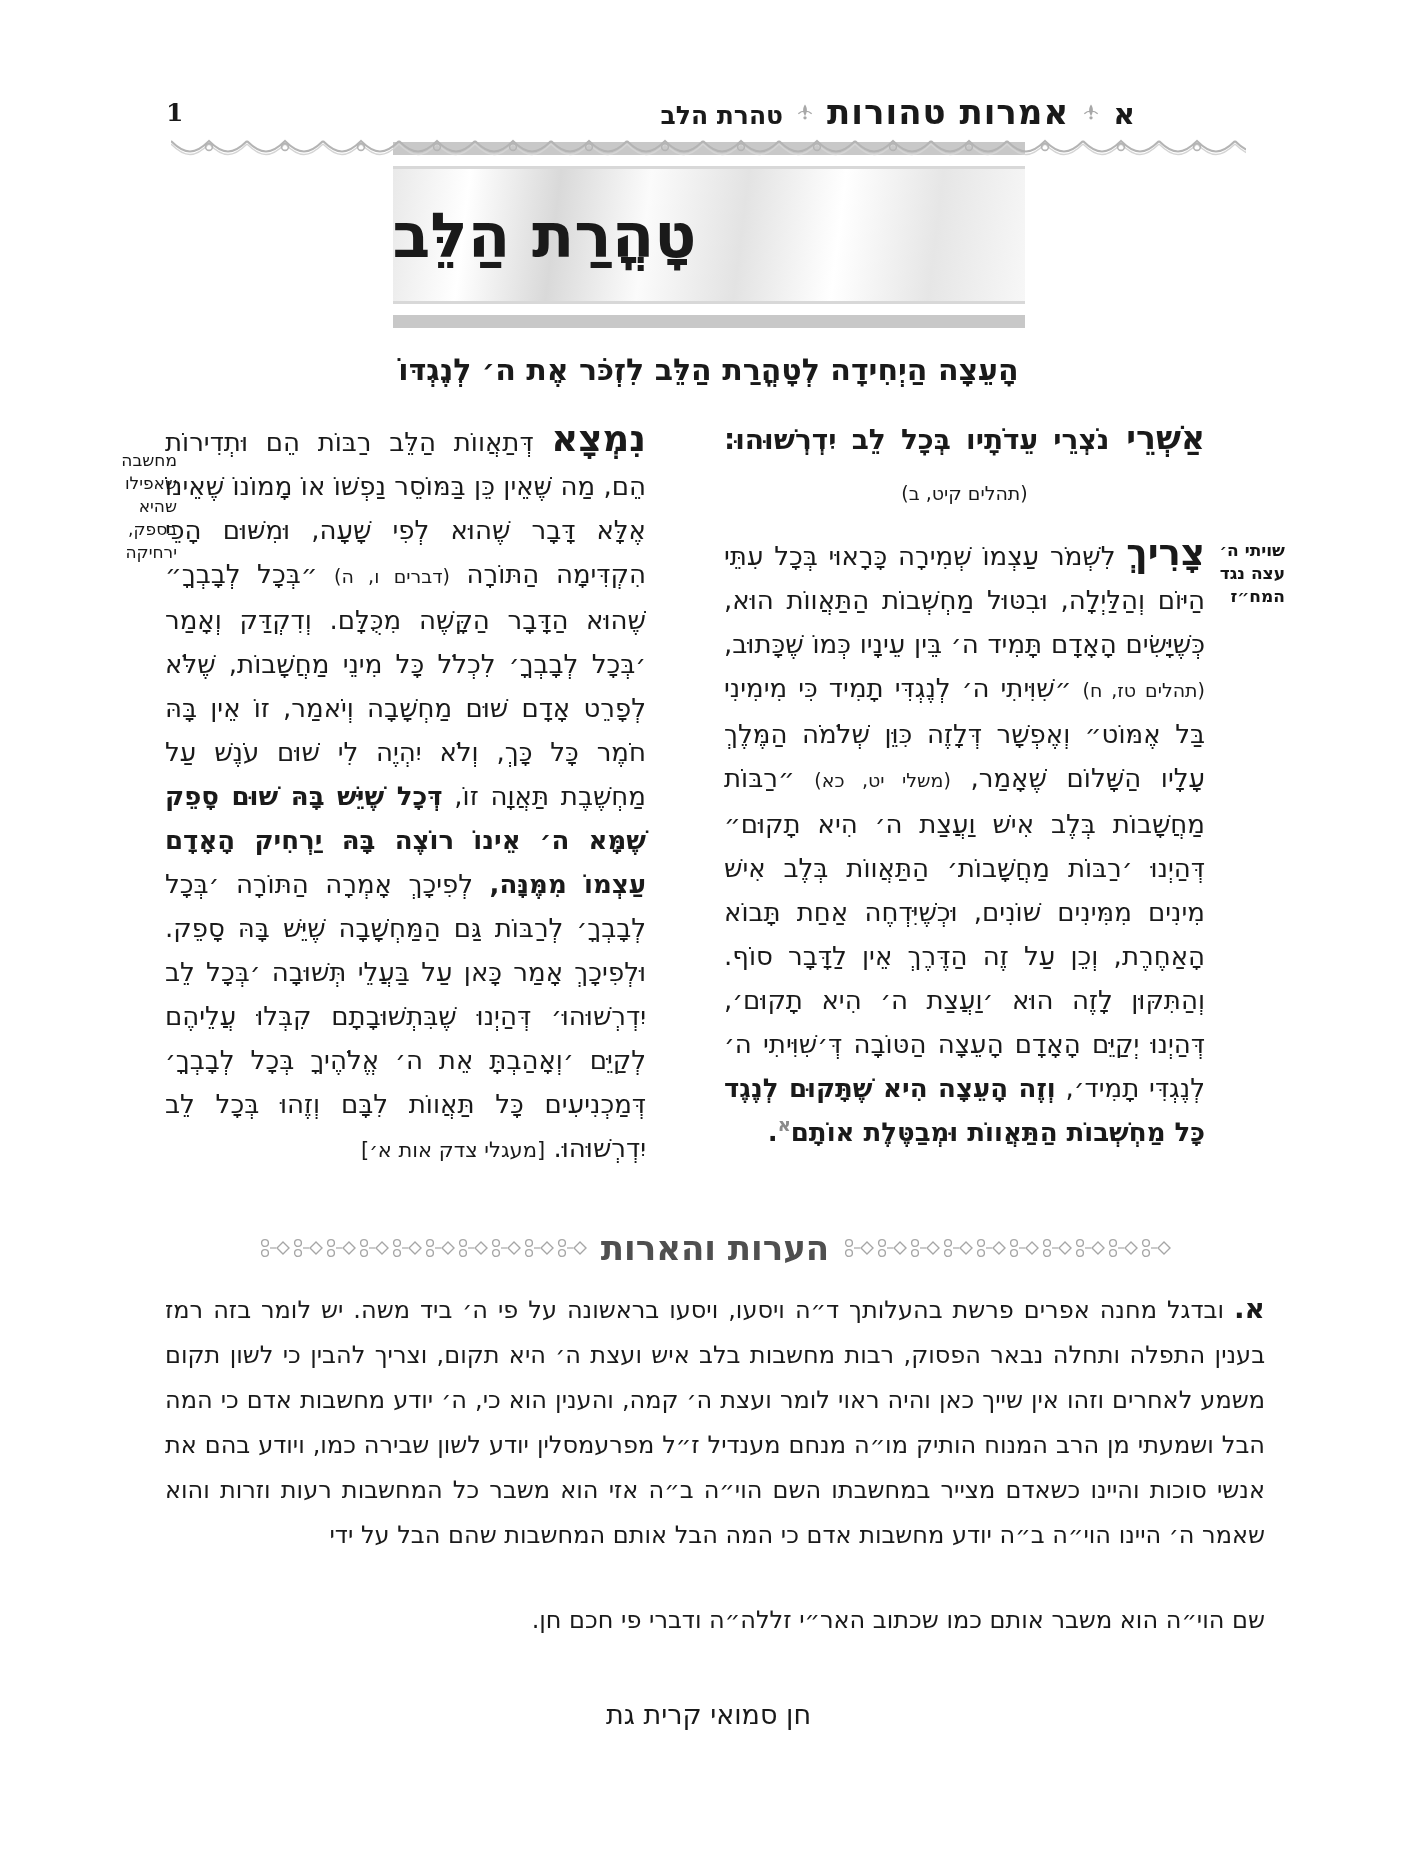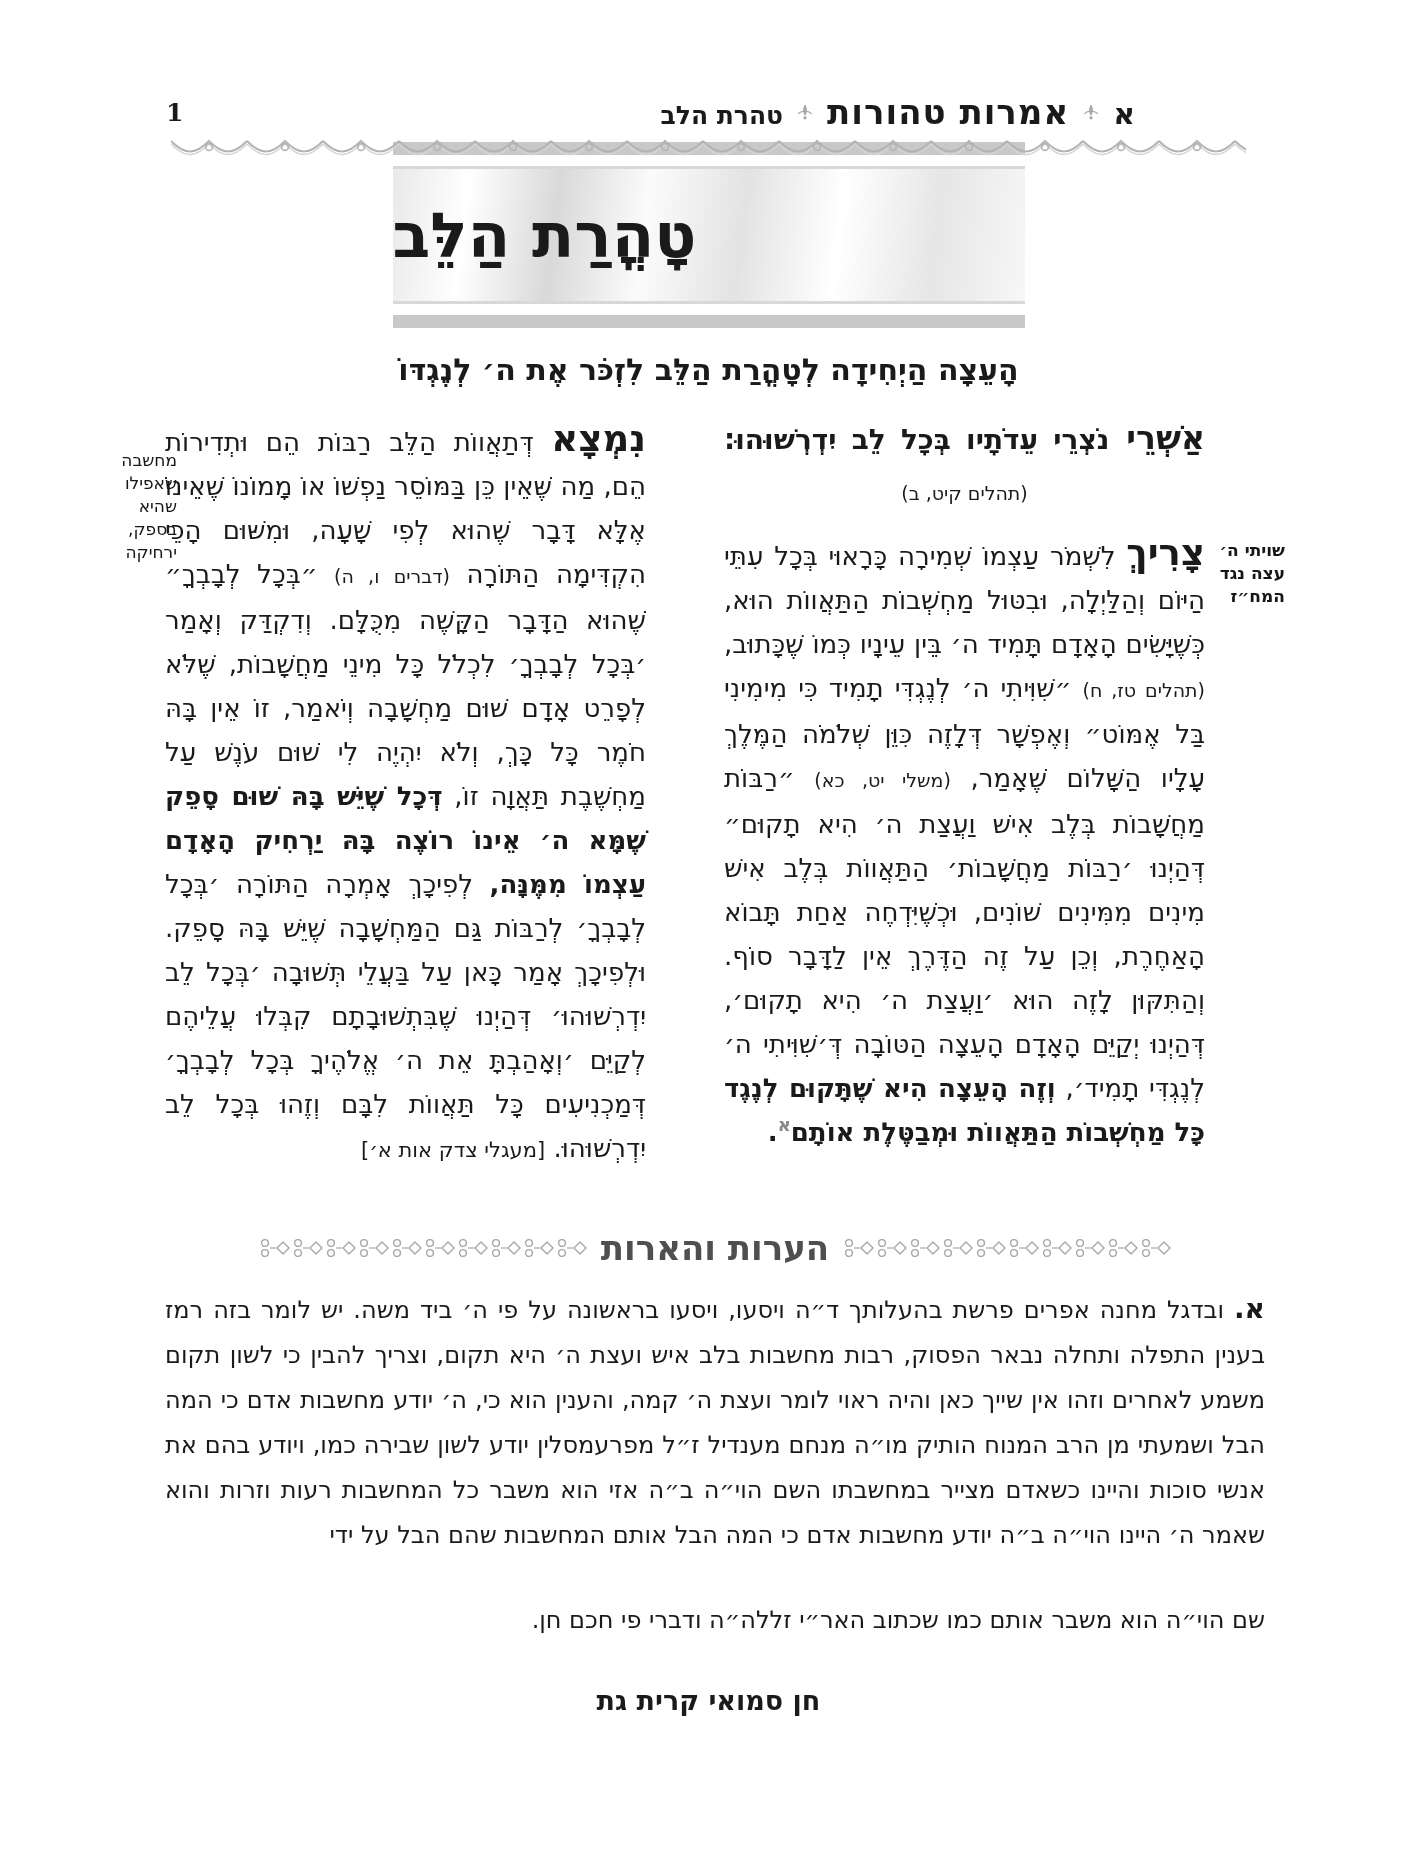--- a/index.html
+++ b/index.html
@@ -69,21 +69,21 @@
   .note-left{left:-70px;top:32px;width:62px;margin-left:20px;}
   
   .footnotes{margin:56px 152px 0 165px;direction:rtl;}
   .fn-heading-row{display:flex;align-items:center;justify-content:center;gap:13px;}
   .fn-heading{font-size:34px;font-weight:700;color:#4f4f4f;white-space:nowrap;}
   .fn-flourish{width:330px;height:28px;}
   .fn-body{margin-top:18px;font-size:24px;line-height:45px;text-align:justify;}
   .fn-marker{font-weight:700;font-size:28px;}
   .fn-last{font-size:24px;line-height:45px;text-align:right;margin-top:40px;}
   
-  .footer{margin-top:42px;text-align:center;direction:rtl;font-size:27px;font-weight:700;}
+  .footer{margin-top:56px;text-align:center;direction:rtl;font-size:27px;font-weight:400;}
 </style>
 </head>
 <body>
 
 <div class="page">
 
   <div class="header-row">
     <div class="page-num">1</div>
     <div class="running-head">
       <span class="section-letter">א</span>

